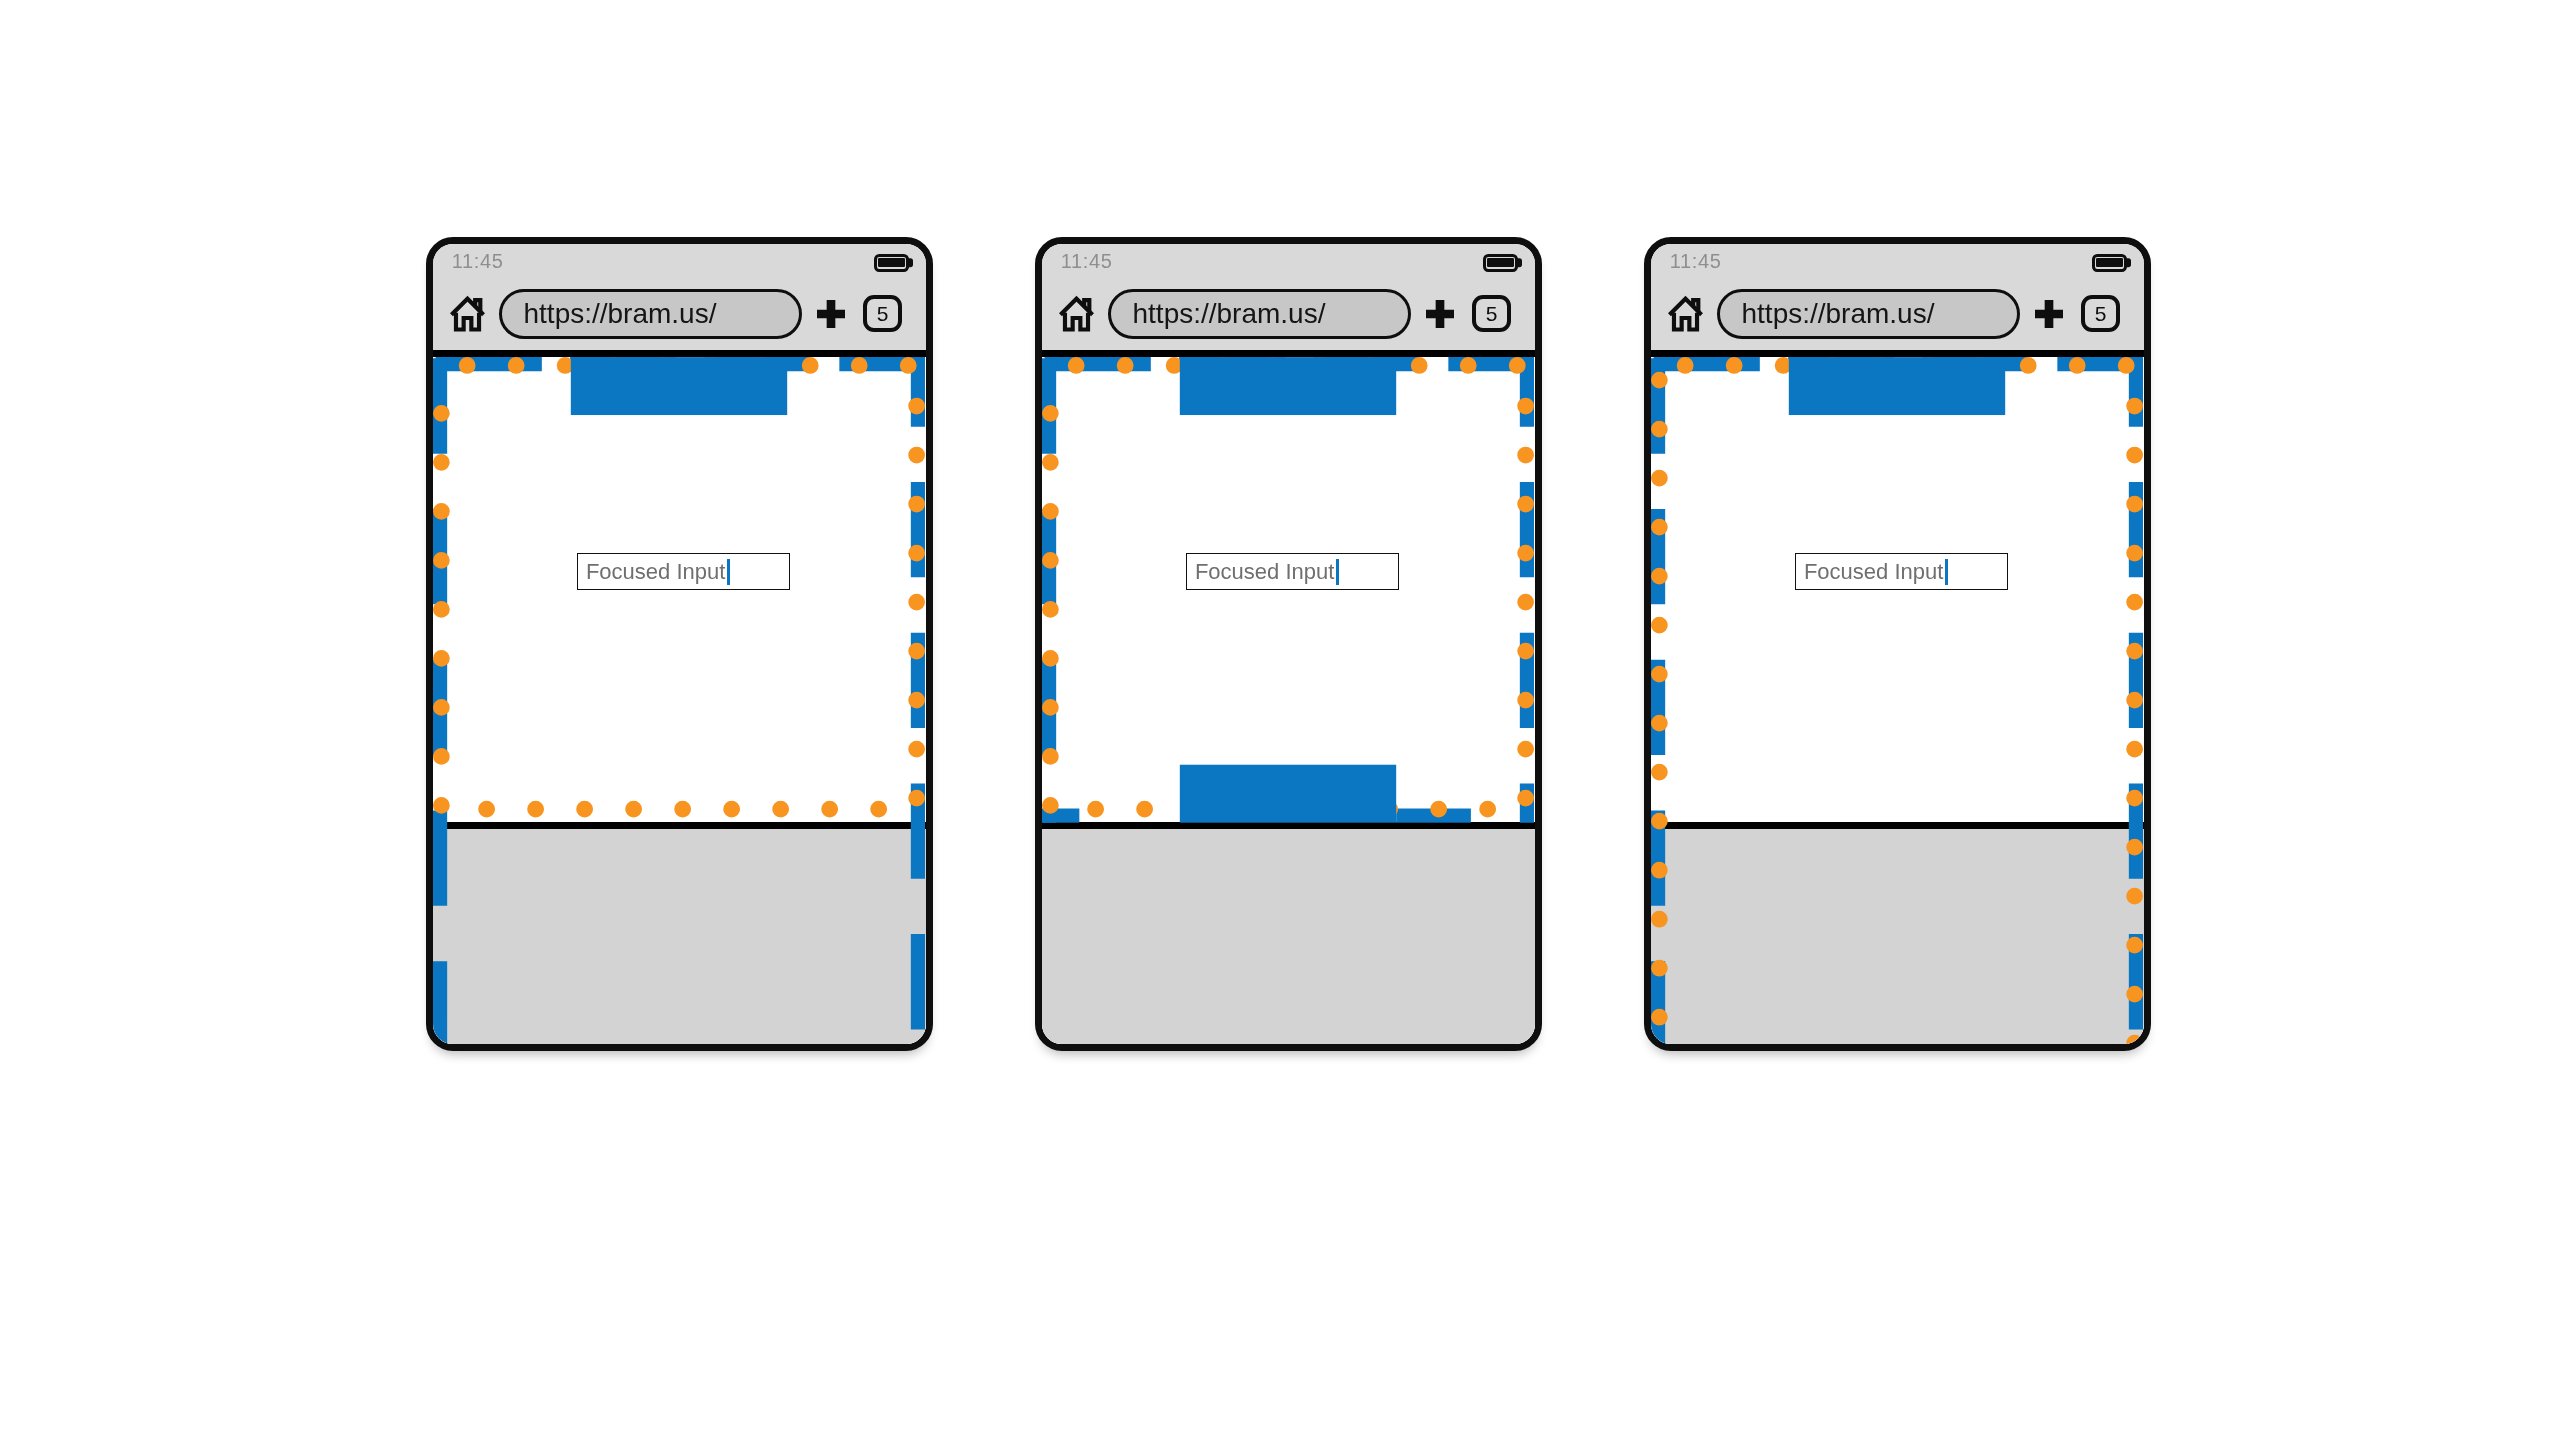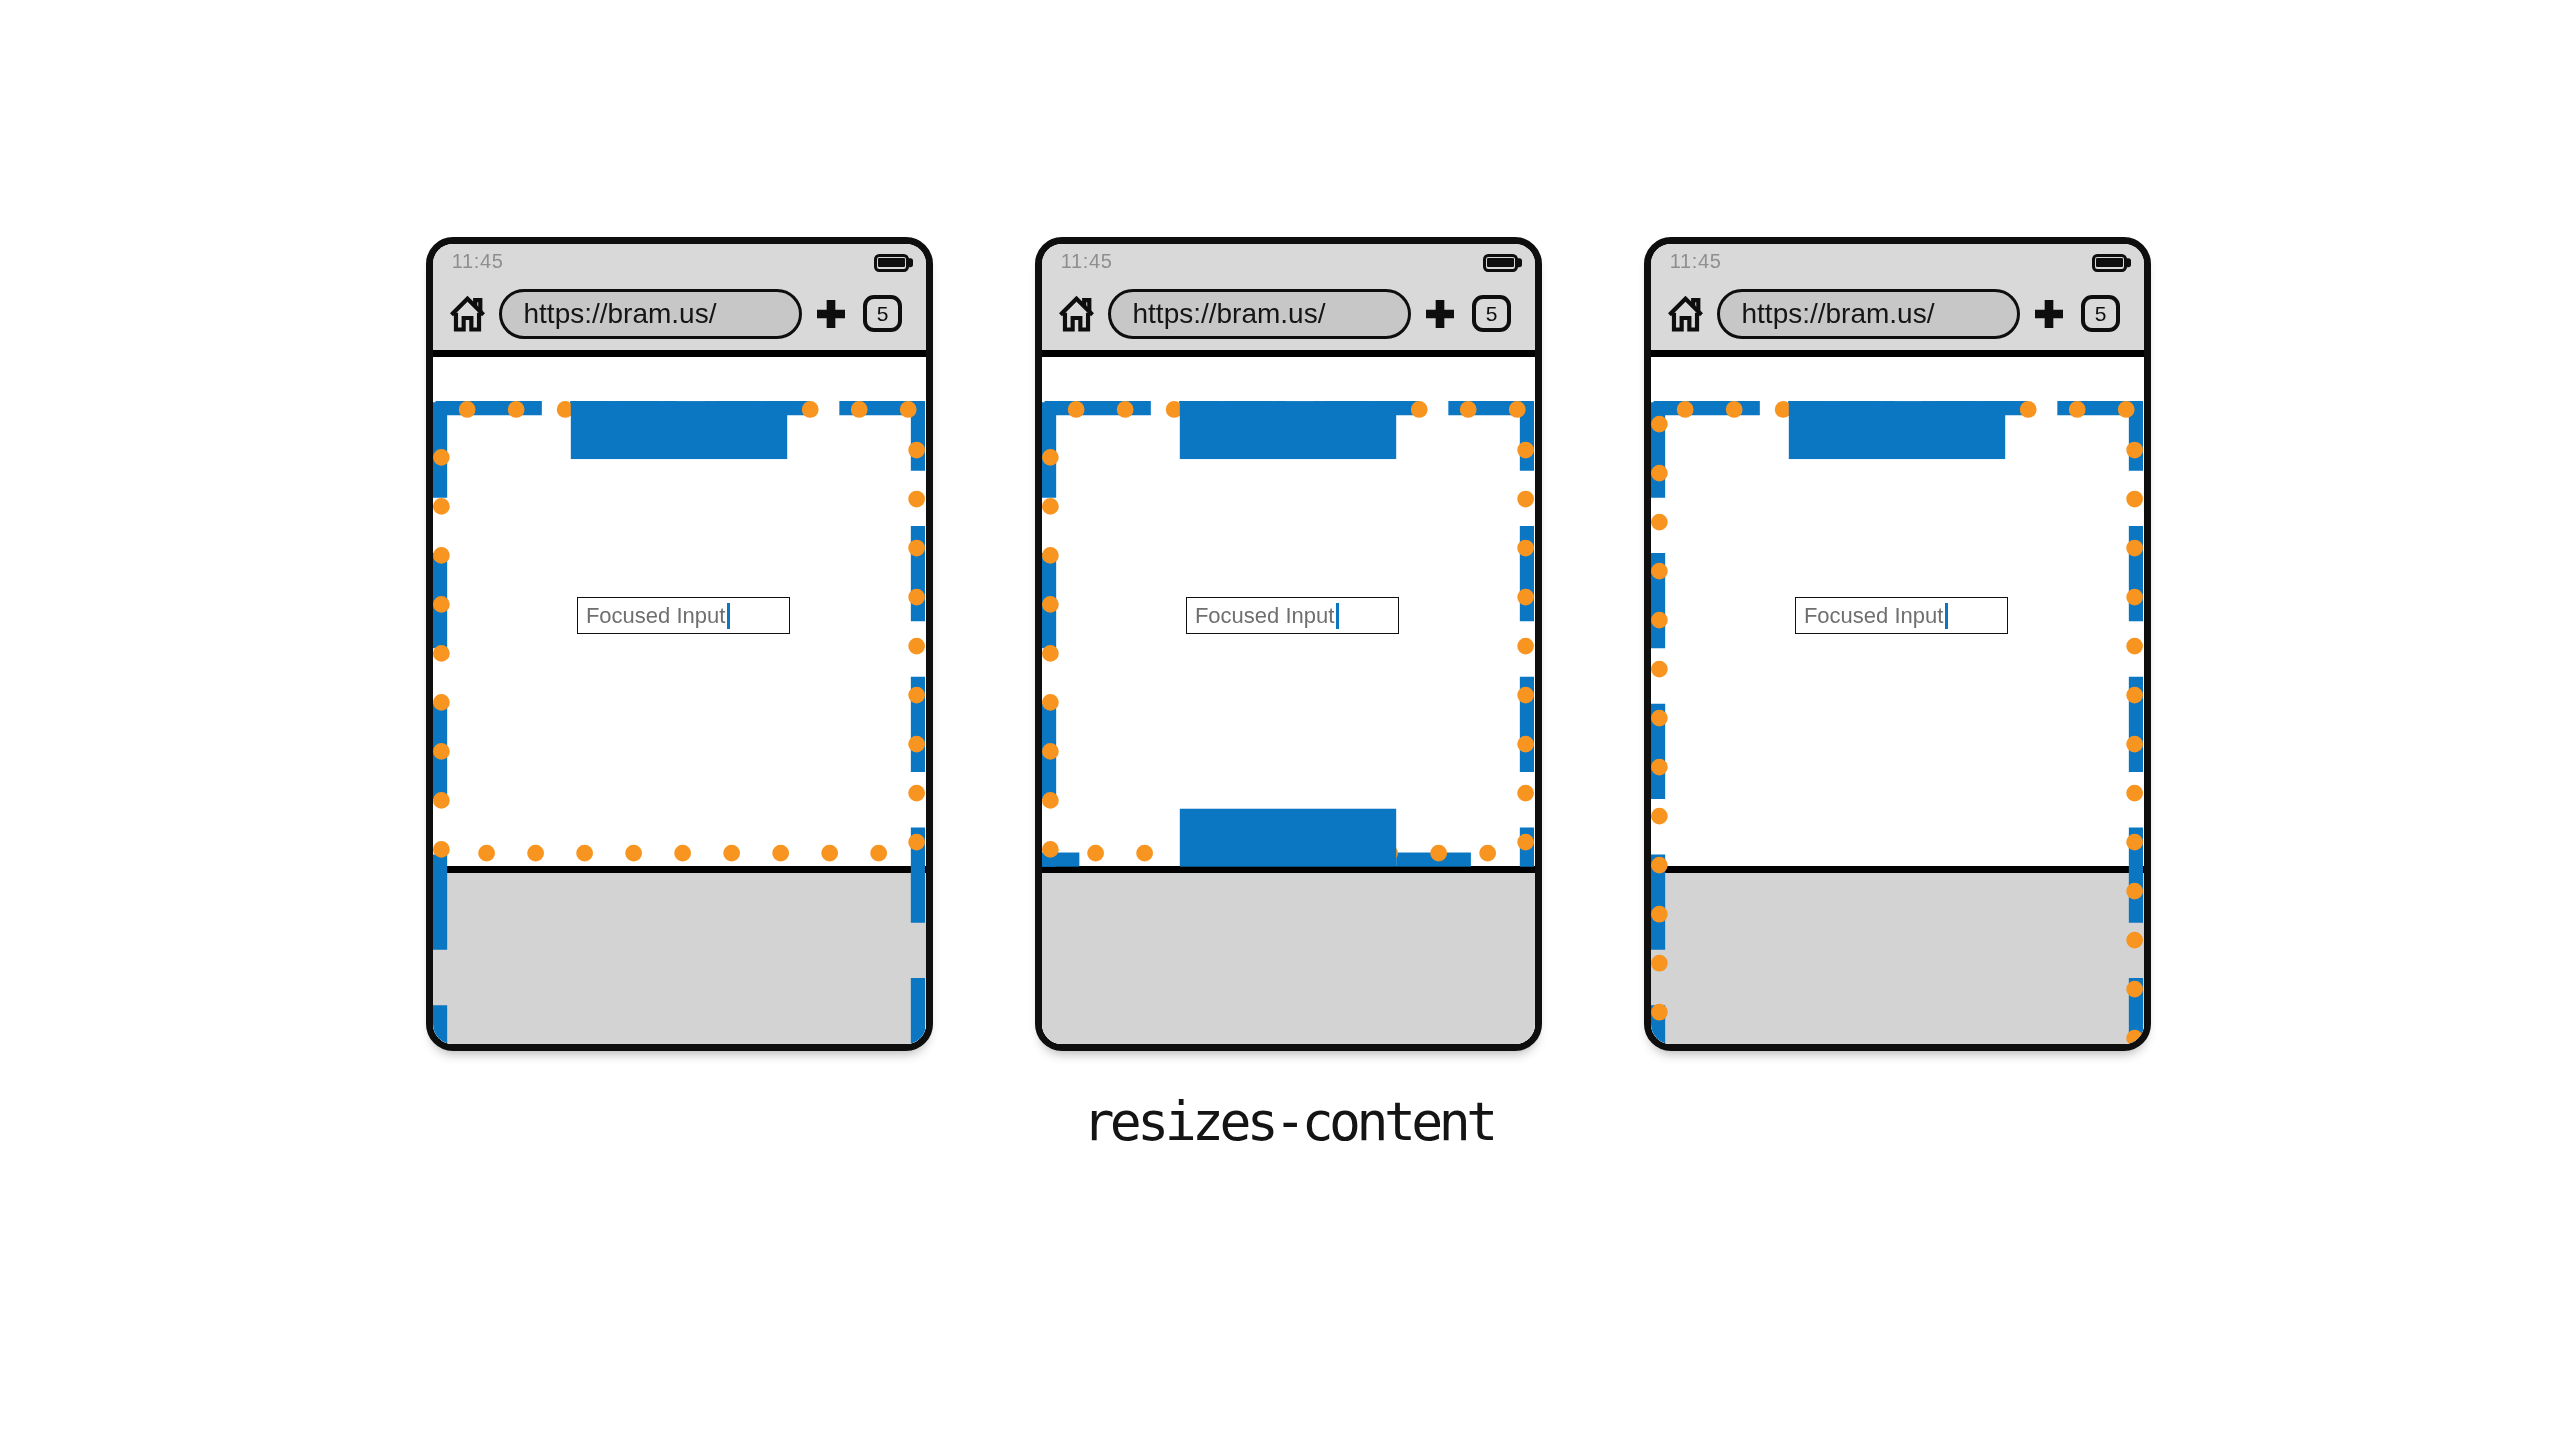--- a/index.html
+++ b/index.html
@@ -32,21 +32,21 @@
   .home-icon path{stroke:var(--line-black);stroke-width:6.5;fill:none;stroke-linejoin:miter;}
   .pill{margin-left:11px;width:303px;height:50px;box-sizing:border-box;border:3.9px solid var(--line-black);
     border-radius:28px;background:var(--pill-gray);display:flex;align-items:center;}
   .pill span{margin-left:22px;font-size:28px;color:var(--url-text);white-space:nowrap;}
   .plus-icon{margin-left:13.5px;width:32px;height:32px;flex:0 0 auto;}
   .plus-icon path{stroke:var(--line-black);stroke-width:13;fill:none;}
   .tabbox{margin-left:16px;width:39px;height:37px;box-sizing:border-box;border:4.5px solid var(--line-black);
     border-radius:11px;display:flex;align-items:center;justify-content:center;
     font-size:21px;color:var(--line-black);}
   
-  .screen{position:relative;height:847px;background:#ffffff;margin-top:44px;}
+  .screen{position:relative;height:847px;background:#ffffff;}
   .keyboard{position:absolute;left:0;right:0;top:465px;bottom:0;background:var(--keyboard-gray);
     border-top:7px solid #000;box-sizing:content-box;}
   .overlay{position:absolute;left:0;top:0;pointer-events:none;}
   .ln{stroke:var(--blue);stroke-width:22;fill:none;}
   .bl{fill:var(--blue);}
   .dots{fill:none;stroke:var(--orange);stroke-width:26;stroke-linecap:round;}
   .input{position:absolute;left:144px;top:196px;width:213px;height:37px;box-sizing:border-box;
     border:1.9px solid #111;background:#fff;display:flex;align-items:center;padding-left:8.4px;
     font-size:22px;color:var(--input-text-gray);}
   .caret{display:inline-block;width:3.2px;height:26px;background:var(--blue);margin-left:1.9px;}
@@ -138,21 +138,20 @@
           <rect class="dots" x="13" y="13" width="738" height="689" stroke-dasharray="0.1 76" stroke-dashoffset="-40"></rect>
           <rect class="bl" x="214" y="0" width="336" height="90"></rect>
           <rect class="bl" x="214" y="633" width="336" height="90"></rect>
         </svg>
         <div class="input">
           <span>Focused Input</span>
             <span class="caret"></span>
         </div>
       </div>
     </div>
-    <div class="phone-label">resizes-content</div>
   </div>
 
   <div class="phone-col">
     <div class="phone">
       <div class="chrome">
         <div class="status-time">11:45</div>
         <div class="battery">
             <div class="battery-fill"></div>
           </div>
         <div class="toolbar">

